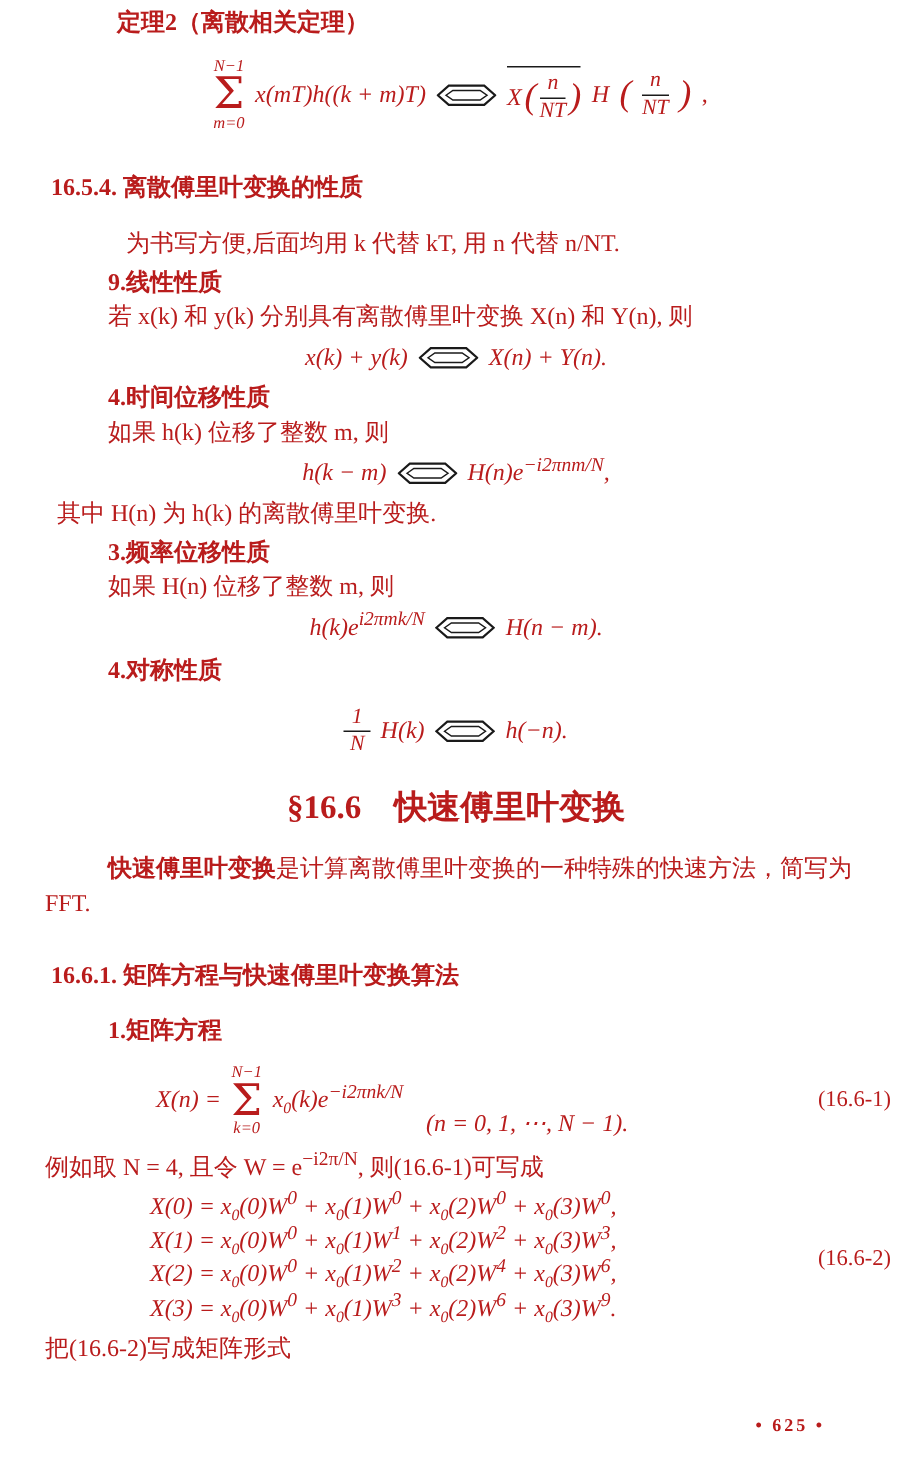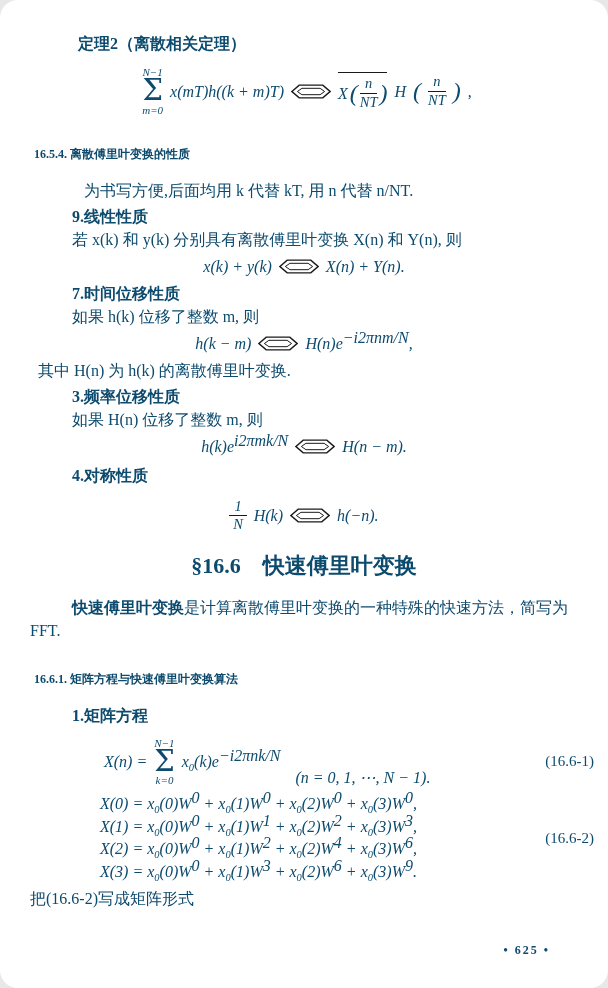--- a/index.html
+++ b/index.html
@@ -1,33 +1,33 @@
 <!DOCTYPE html>
 <html><head>
 <meta charset="utf-8">
 <style>
   html,body{margin:0;padding:0;background:#e8e8e8;}
   .page{
     width:608px;height:988px;margin:0 auto;background:#ffffff;
     position:relative;overflow:hidden;box-sizing:border-box;
-    padding-top:32px;color:#0c4a6e;
+    padding-top:4px;color:#b91c1c;
     font-family:"Liberation Serif","DejaVu Serif",serif;
-    font-size:16px;line-height:23px;border-radius:18px;
+    font-size:16px;line-height:23px;
   }
   .b{font-weight:bold;}
   .thm-head{margin-left:78px;font-weight:bold;font-size:16px;}
-  .h-mid{margin-left:34px;font-size:12px;font-weight:bold;line-height:26px;}
+  .h-mid{margin-left:34px;font-size:16px;font-weight:bold;line-height:26px;}
   .h-center{text-align:center;font-size:22px;font-weight:bold;line-height:28px;}
   .indent1{margin-left:72px;}
   .indent2{margin-left:84px;}
   .flush{margin-left:30px;}
   .note{margin-left:38px;}
   .p-title{margin-left:72px;font-weight:bold;margin-top:3px;}
   .m{font-style:italic;}
-  sup{font-size:16px;line-height:0;}
+  sup{font-size:13px;line-height:0;}
   sub{font-size:10.5px;line-height:0;}
   .eq{display:flex;align-items:center;justify-content:center;gap:7px;margin:4px 0;font-size:16px;}
   .eq-thm{margin:6px 0 0 0;padding-left:6px;min-height:60px;}
   .sum{display:inline-flex;flex-direction:column;align-items:center;line-height:1;vertical-align:middle;}
   .sum-lim{font-size:11px;font-style:italic;line-height:1.1;}
   .sigma{font-size:29px;line-height:0.88;font-style:normal;font-family:"DejaVu Serif",serif;}
   .frac{display:inline-flex;flex-direction:column;align-items:center;line-height:1.05;font-size:14.5px;vertical-align:middle;}
   .fr-num{border-bottom:1.5px solid #1a1a1a;padding:0 5px 1px 5px;}
   .fr-den{padding-top:1px;}
   .overbar{display:inline-flex;align-items:center;border-top:1.6px solid #1a1a1a;padding-top:3px;gap:2px;}
@@ -88,21 +88,21 @@
   <div class="indent1">若 x(k) 和 y(k) 分别具有离散傅里叶变换 X(n) 和 Y(n), 则</div>
   <div class="eq">
     <span class="m">x(k) + y(k)</span>
     <svg class="pair-icon" width="40" height="15" viewBox="0 0 44 16">
       <polygon points="1,8 9,1 35,1 43,8 35,15 9,15" fill="none" stroke="#1a1a1a" stroke-width="1.6"></polygon>
       <polygon points="7,8 12,4.5 32,4.5 37,8 32,11.5 12,11.5" fill="none" stroke="#1a1a1a" stroke-width="1.1"></polygon>
     </svg>
     <span class="m">X(n) + Y(n).</span>
   </div>
 
-  <div class="p-title">7.时间位移性质</div>
+  <div class="p-title">4.时间位移性质</div>
   <div class="indent1">如果 h(k) 位移了整数 m, 则</div>
   <div class="eq">
     <span class="m">h(k − m)</span>
     <svg class="pair-icon" width="40" height="15" viewBox="0 0 44 16">
       <polygon points="1,8 9,1 35,1 43,8 35,15 9,15" fill="none" stroke="#1a1a1a" stroke-width="1.6"></polygon>
       <polygon points="7,8 12,4.5 32,4.5 37,8 32,11.5 12,11.5" fill="none" stroke="#1a1a1a" stroke-width="1.1"></polygon>
     </svg>
     <span class="m">H(n)e<sup>−i2πnm/N</sup>,</span>
   </div>
   <div class="note">其中 H(n) 为 h(k) 的离散傅里叶变换.</div>
@@ -148,20 +148,21 @@
     <span class="sum">
       <span class="sum-lim">N−1</span>
       <span class="sigma">Σ</span>
       <span class="sum-lim">k=0</span>
     </span>
     <span class="m">x<sub>0</sub>(k)e<sup>−i2πnk/N</sup></span>
     <span class="m range">(n = 0, 1, ⋯, N − 1).</span>
     <span class="eq-num">(16.6-1)</span>
   </div>
 
+  <div class="flush mt6">例如取 N = 4, 且令 W = e<sup>−i2π/N</sup>, 则(16.6-1)可写成</div>
 
   <div class="sys-row">
     <div class="sys-lines">
       <div class="m sys-line">X(0) = x<sub>0</sub>(0)W<sup>0</sup> + x<sub>0</sub>(1)W<sup>0</sup> + x<sub>0</sub>(2)W<sup>0</sup> + x<sub>0</sub>(3)W<sup>0</sup>,</div>
       <div class="m sys-line">X(1) = x<sub>0</sub>(0)W<sup>0</sup> + x<sub>0</sub>(1)W<sup>1</sup> + x<sub>0</sub>(2)W<sup>2</sup> + x<sub>0</sub>(3)W<sup>3</sup>,</div>
       <div class="m sys-line">X(2) = x<sub>0</sub>(0)W<sup>0</sup> + x<sub>0</sub>(1)W<sup>2</sup> + x<sub>0</sub>(2)W<sup>4</sup> + x<sub>0</sub>(3)W<sup>6</sup>,</div>
       <div class="m sys-line">X(3) = x<sub>0</sub>(0)W<sup>0</sup> + x<sub>0</sub>(1)W<sup>3</sup> + x<sub>0</sub>(2)W<sup>6</sup> + x<sub>0</sub>(3)W<sup>9</sup>.</div>
     </div>
     <span class="eq-num">(16.6-2)</span>
   </div>

